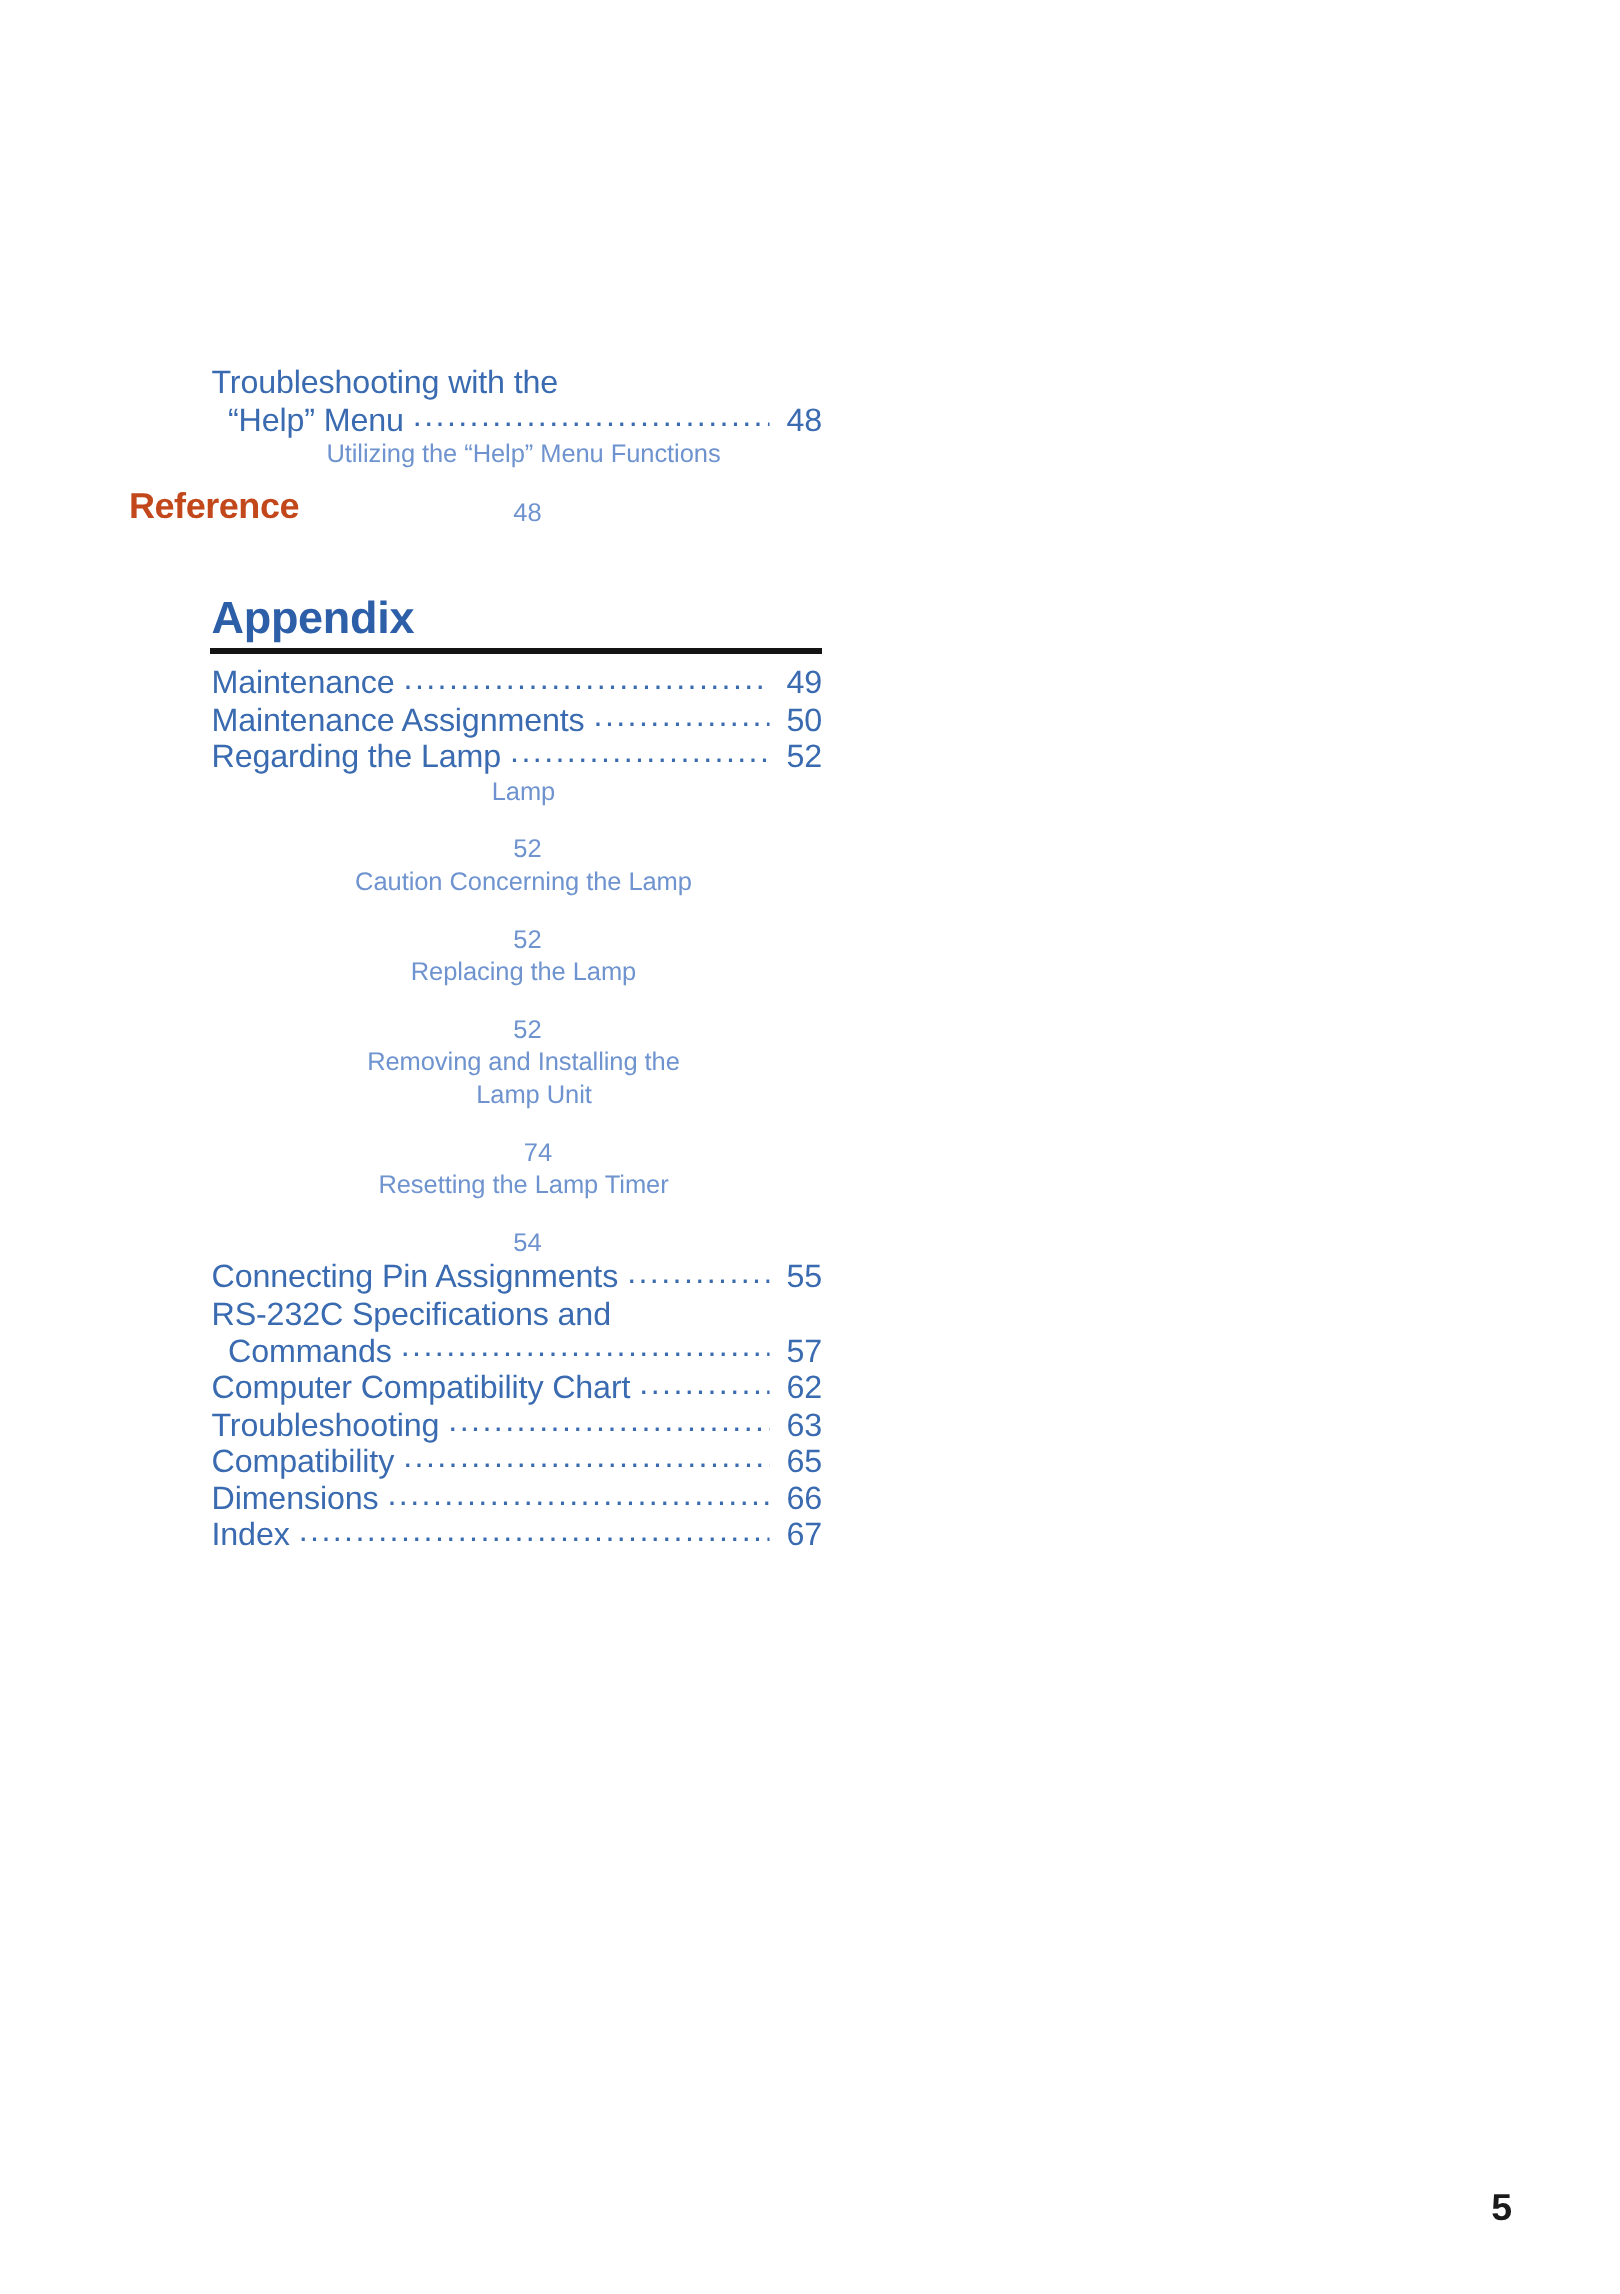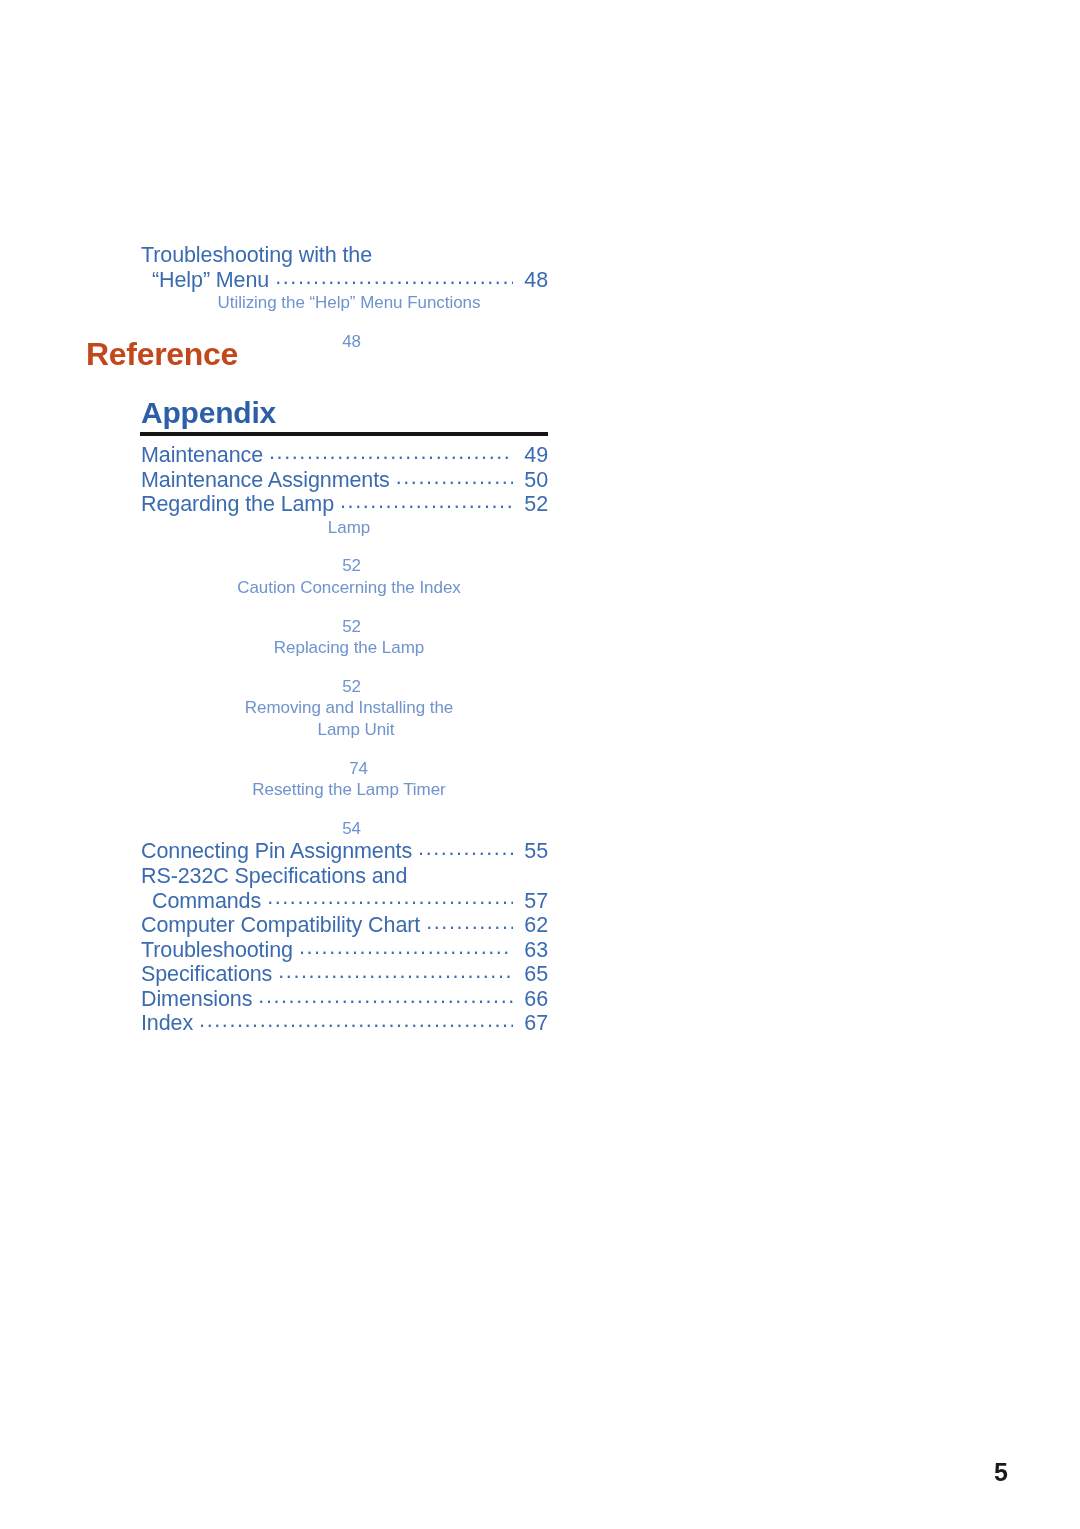--- a/index.html
+++ b/index.html
@@ -89,22 +89,22 @@
   .lv2 .leader::before { font-size: 17px;   color: #6E93CE; letter-spacing: 1.4px; }
 
   
   .cont-lv1 { padding-left: 11px; }
   .cont-lv2 { padding-left: 14px; }
 
   
   .chapter-title {
     position: absolute;
     left: 86px;
-    top: 336px;
-    font-size: 32px;
+    top: 324px;
+    font-size: 24px;
     font-weight: bold;
     color: #C2481C;
     letter-spacing: -0.3px;
   }
 
   
   .section-title {
     position: absolute;
     left: 141px;
     top: 396px;
@@ -192,21 +192,21 @@
 
   <div class="lv2-wrap">
 
     <div class="row lv2">
       <span class="label">Lamp</span>
       <span class="leader"></span>
       <span class="num">52</span>
     </div>
 
     <div class="row lv2">
-      <span class="label">Caution Concerning the Index</span>
+      <span class="label">Caution Concerning the Lamp</span>
       <span class="leader"></span>
       <span class="num">52</span>
     </div>
 
     <div class="row lv2">
       <span class="label">Replacing the Lamp</span>
       <span class="leader"></span>
       <span class="num">52</span>
     </div>
 
@@ -248,21 +248,21 @@
     <span class="num">62</span>
   </div>
 
   <div class="row lv1">
     <span class="label">Troubleshooting</span>
     <span class="leader"></span>
     <span class="num">63</span>
   </div>
 
   <div class="row lv1">
-    <span class="label">Specifications</span>
+    <span class="label">Compatibility</span>
     <span class="leader"></span>
     <span class="num">65</span>
   </div>
 
   <div class="row lv1">
     <span class="label">Dimensions</span>
     <span class="leader"></span>
     <span class="num">66</span>
   </div>
 

